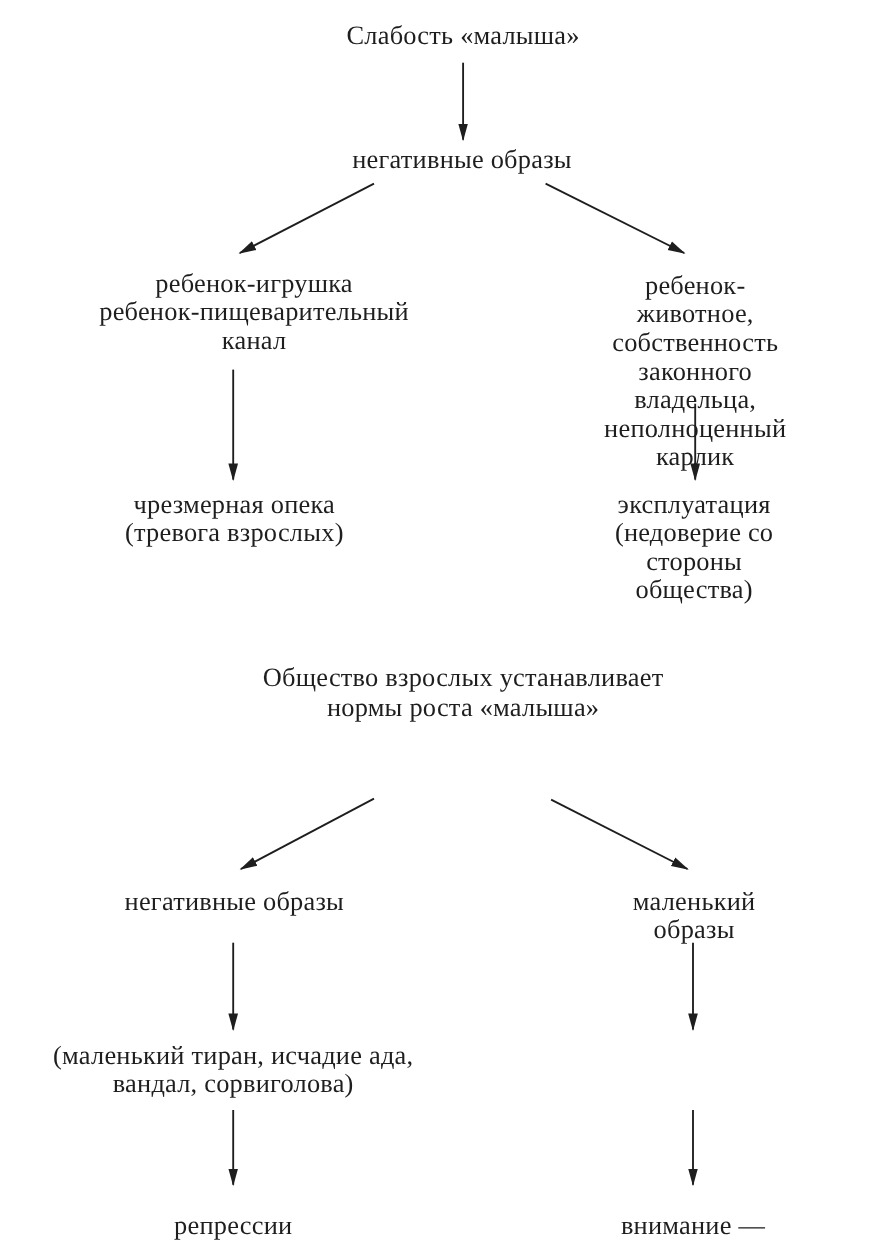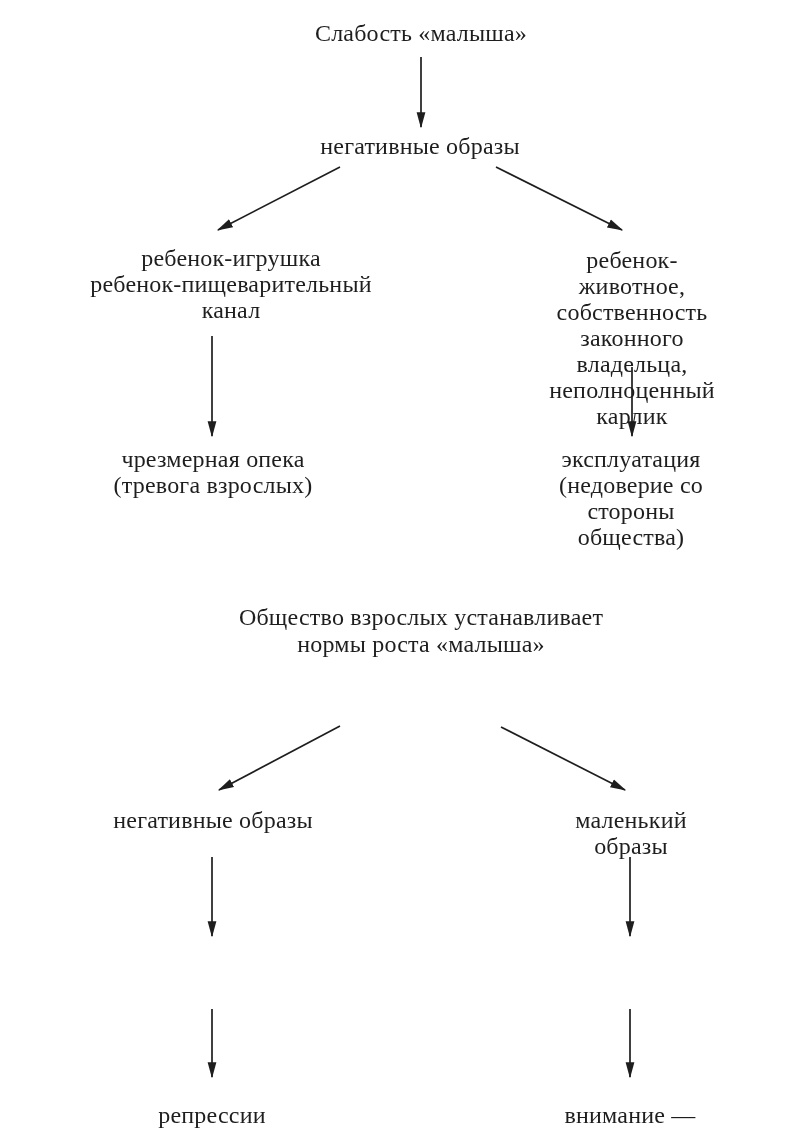--- a/index.html
+++ b/index.html
@@ -85,19 +85,21 @@
 общества)</div>
 
   <div class="node intro" style="left:421px; top:604px;">Общество взрослых устанавливает
 нормы роста «малыша»</div>
 
 
   <div class="node" style="left:213px; top:807px;">негативные образы</div>
 
   <div class="node" style="left:631px; top:807px;">маленький образы</div>
 
+  <div class="node" style="left:212px; top:947px;">(маленький тиран, исчадие ада,
+вандал, сорвиголова)</div>
 
 
   <div class="node" style="left:212px; top:1102px;">репрессии</div>
 
   <div class="node" style="left:630px; top:1102px;">внимание — доверие</div>
 
 </div>
 
 </body></html>

